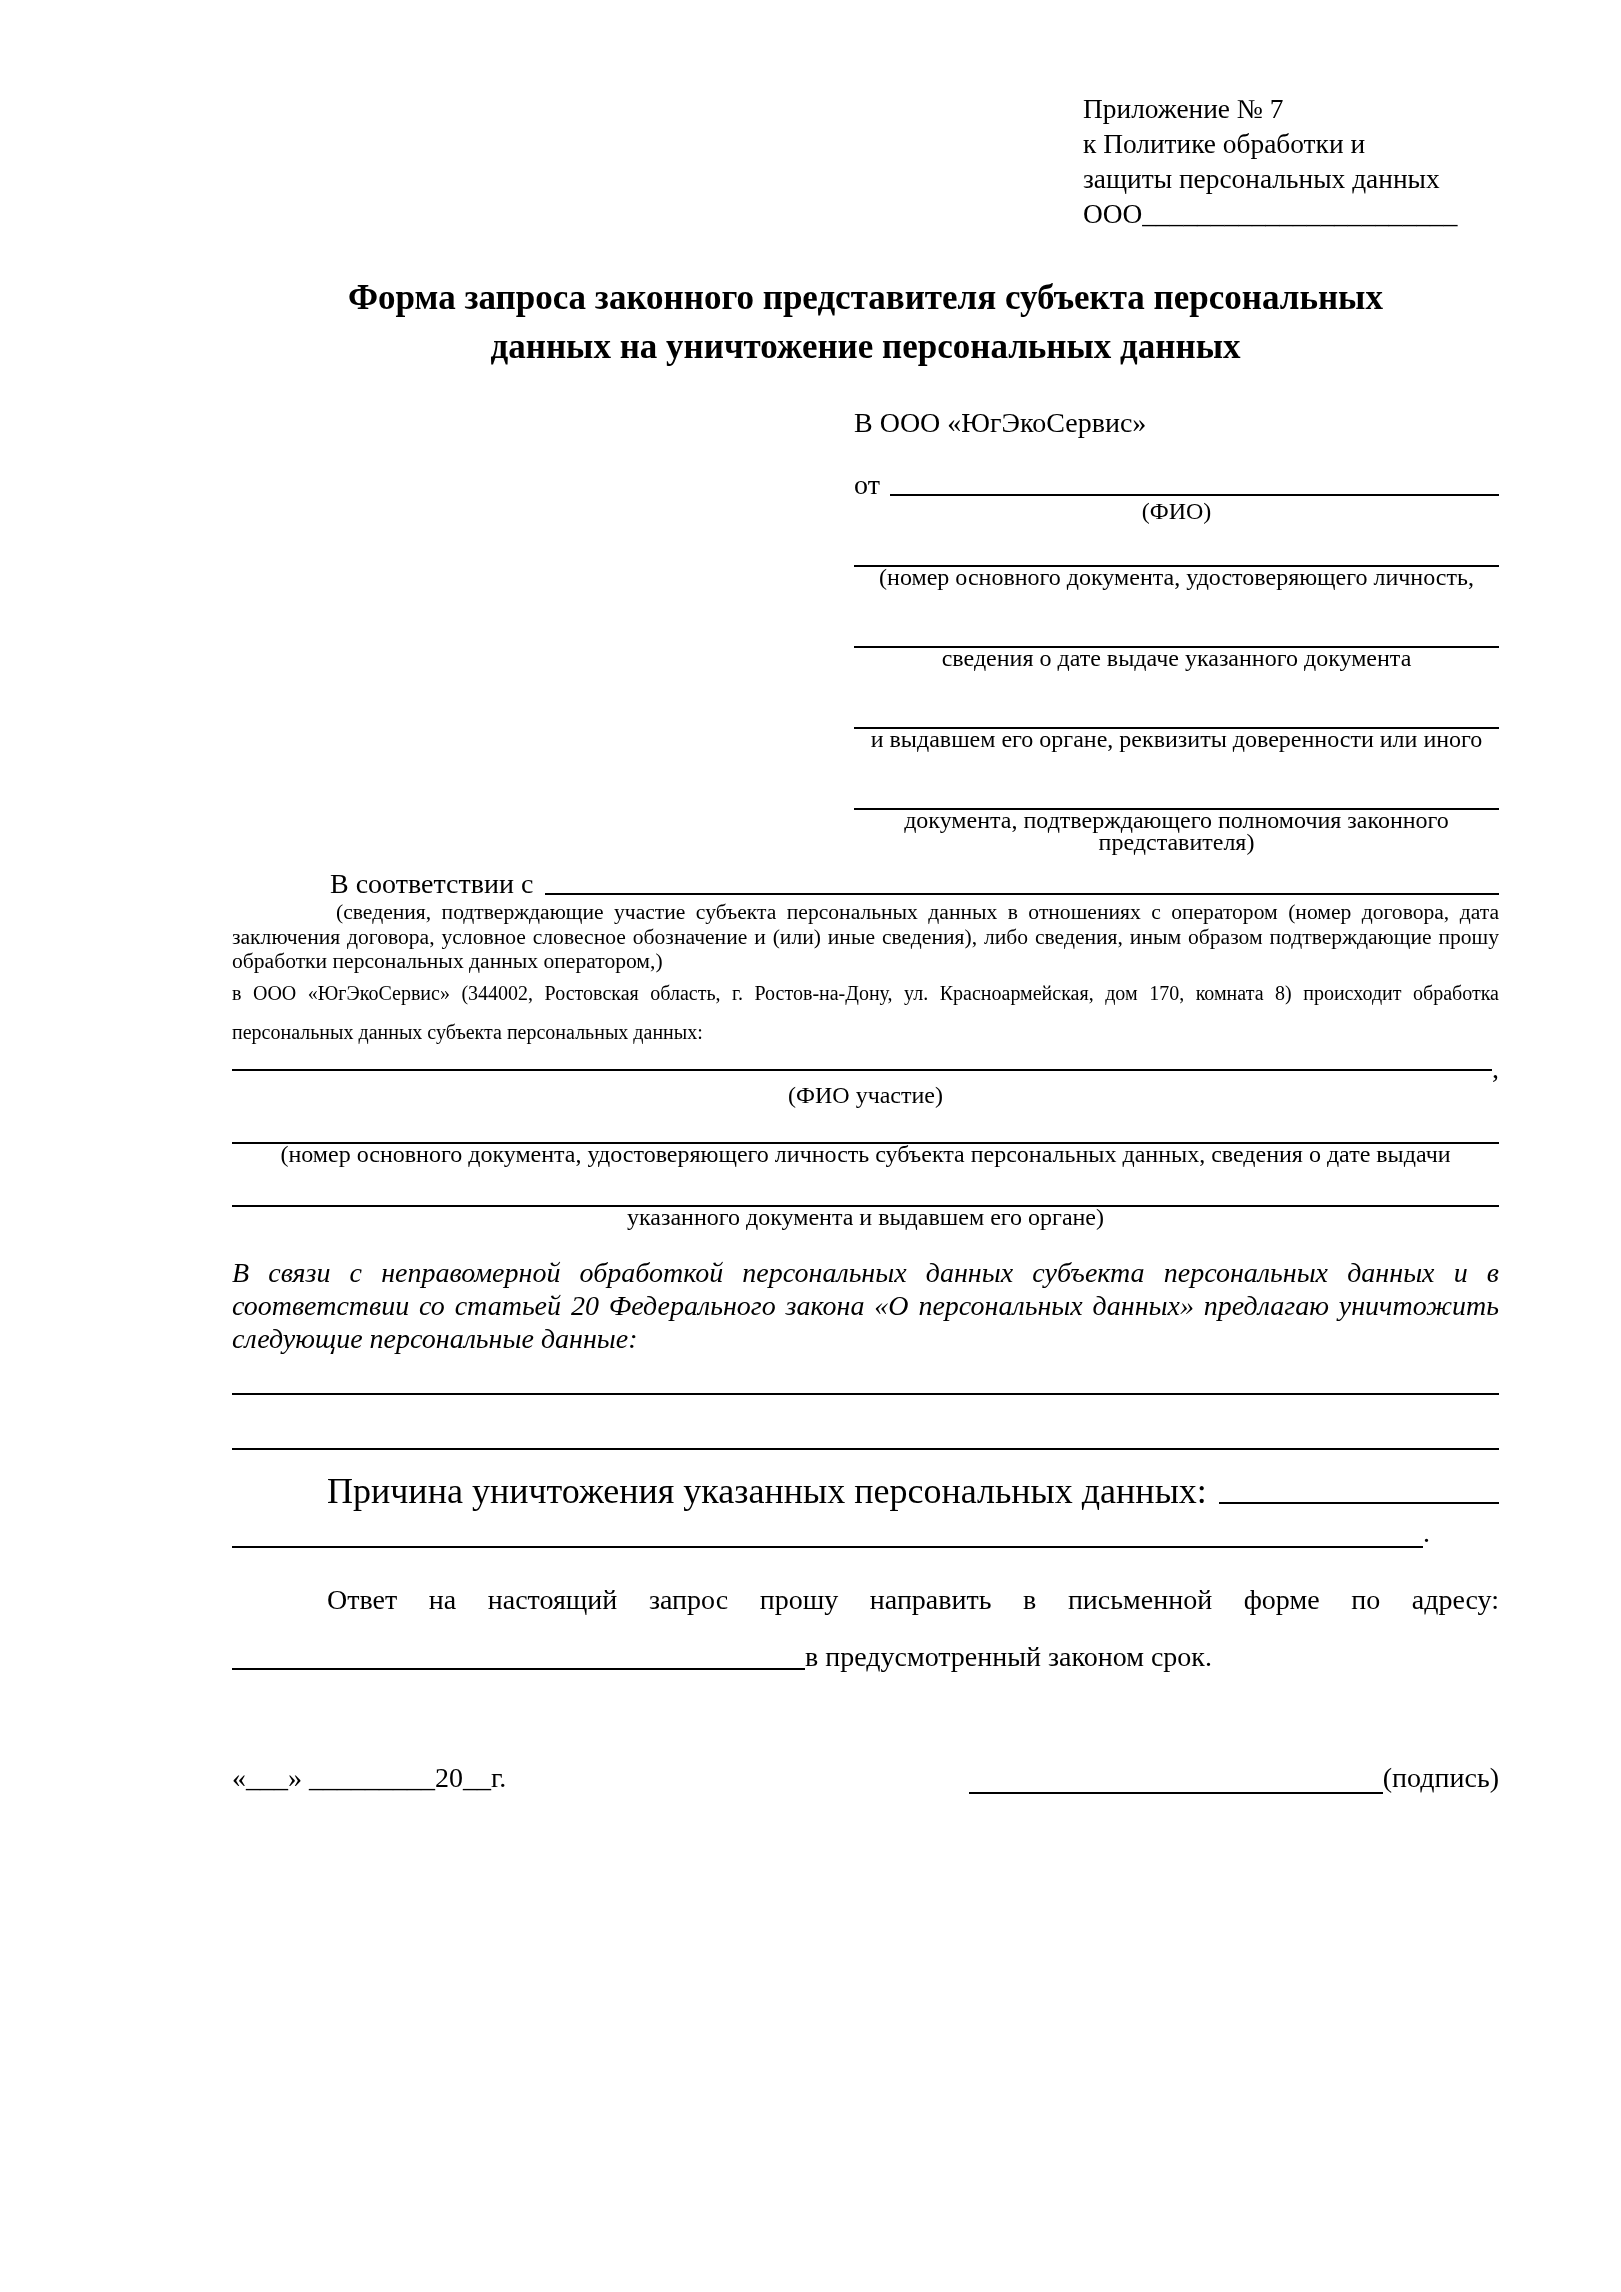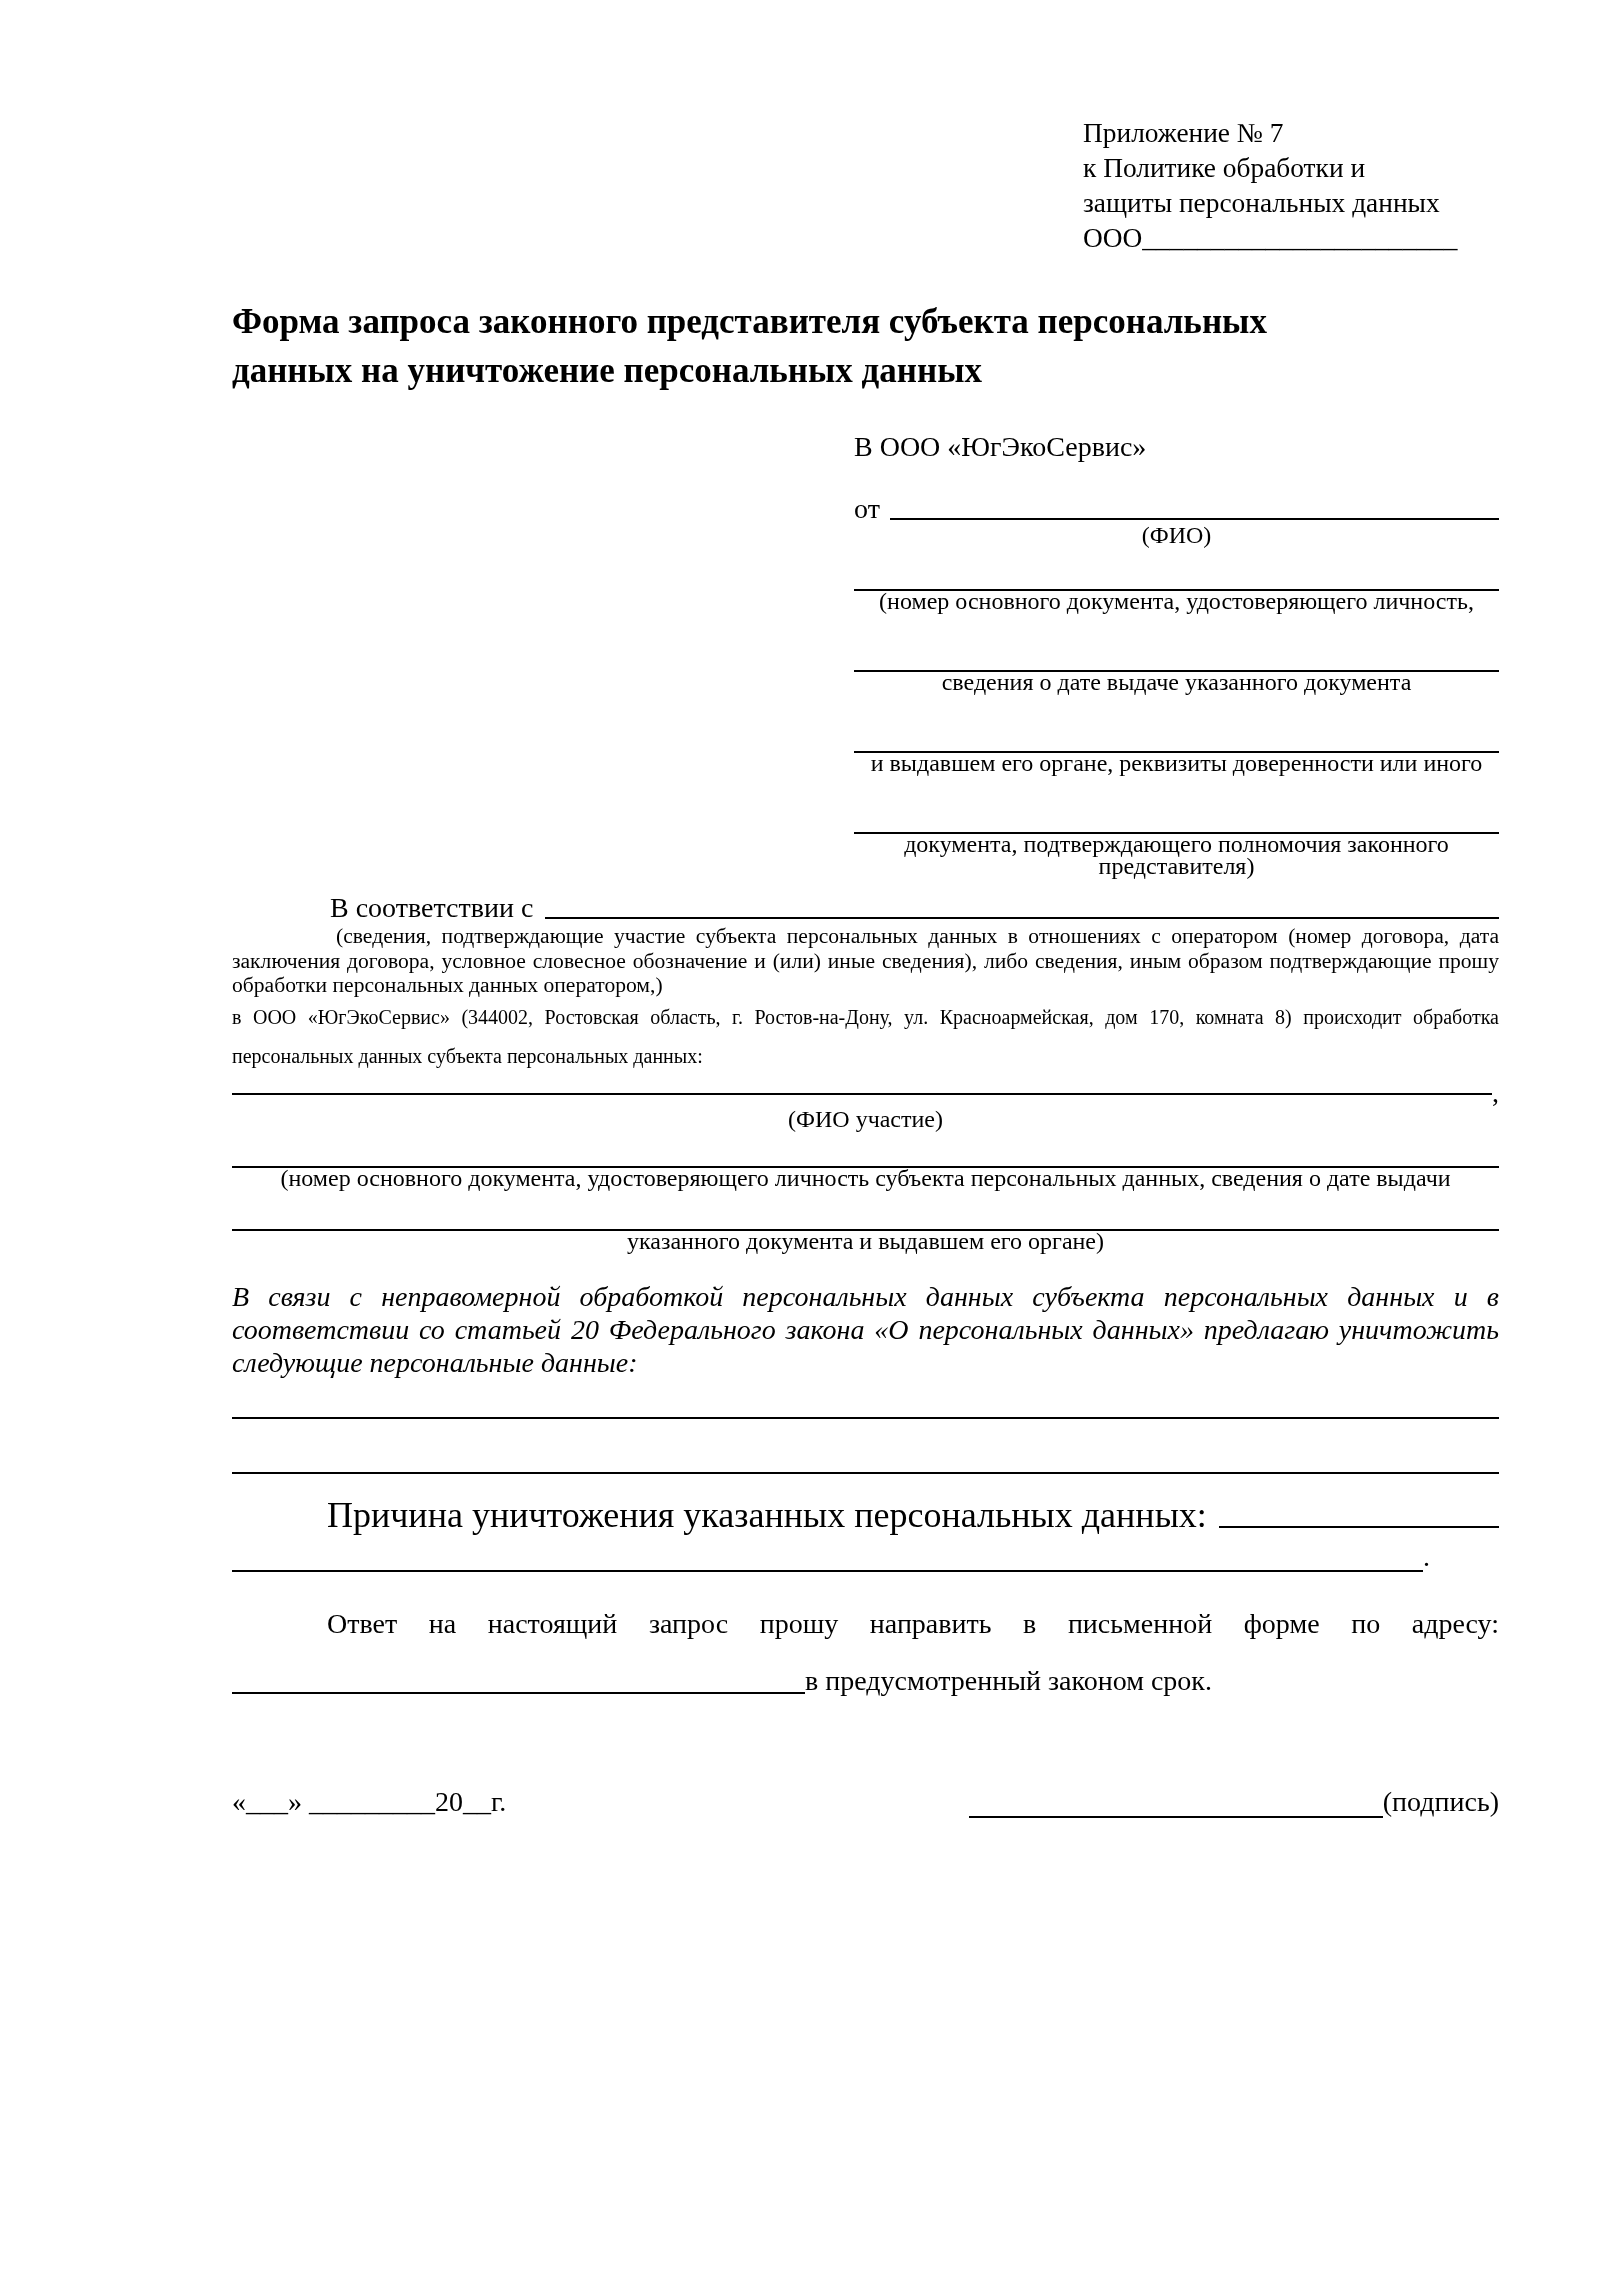--- a/index.html
+++ b/index.html
@@ -6,23 +6,23 @@
   .page{
     width:1621px;height:2293px;box-sizing:border-box;position:relative;
     margin:0 auto;background:#ffffff;color:#000;
     padding:0 122px 0 232px;overflow:hidden;
     font-family:"Liberation Serif","DejaVu Serif",serif;
   }
   
   .ul{border-bottom:2.9px solid #000;display:block;}
   .ulflex{flex:1;margin-bottom:4.9px;}
   
-  .header-block{margin-top:116px;margin-left:auto;width:416px;font-size:27.4px;line-height:35px;}
+  .header-block{margin-top:92px;margin-left:auto;width:416px;font-size:27.4px;line-height:35px;}
   
-  .title{margin-top:41px;font-size:35px;font-weight:bold;line-height:49px;}
+  .title{margin-top:41px;font-size:35px;font-weight:bold;line-height:49px;text-align:center;}
   
   .addr{margin-left:622px;margin-top:35px;font-size:28px;}
   .addr-to{line-height:33px;}
   .from-row{margin-top:29px;display:flex;line-height:33px;}
   .from-row .lbl{flex:0 0 auto;}
   .fcap{font-size:24px;line-height:21.6px;text-align:center;}
   .fline{height:42px;border-bottom:2.9px solid #000;}
   .fline.gap{margin-top:15.7px;}
   
   .accord-row{margin-top:13.7px;margin-left:98px;display:flex;font-size:28px;line-height:33px;}

